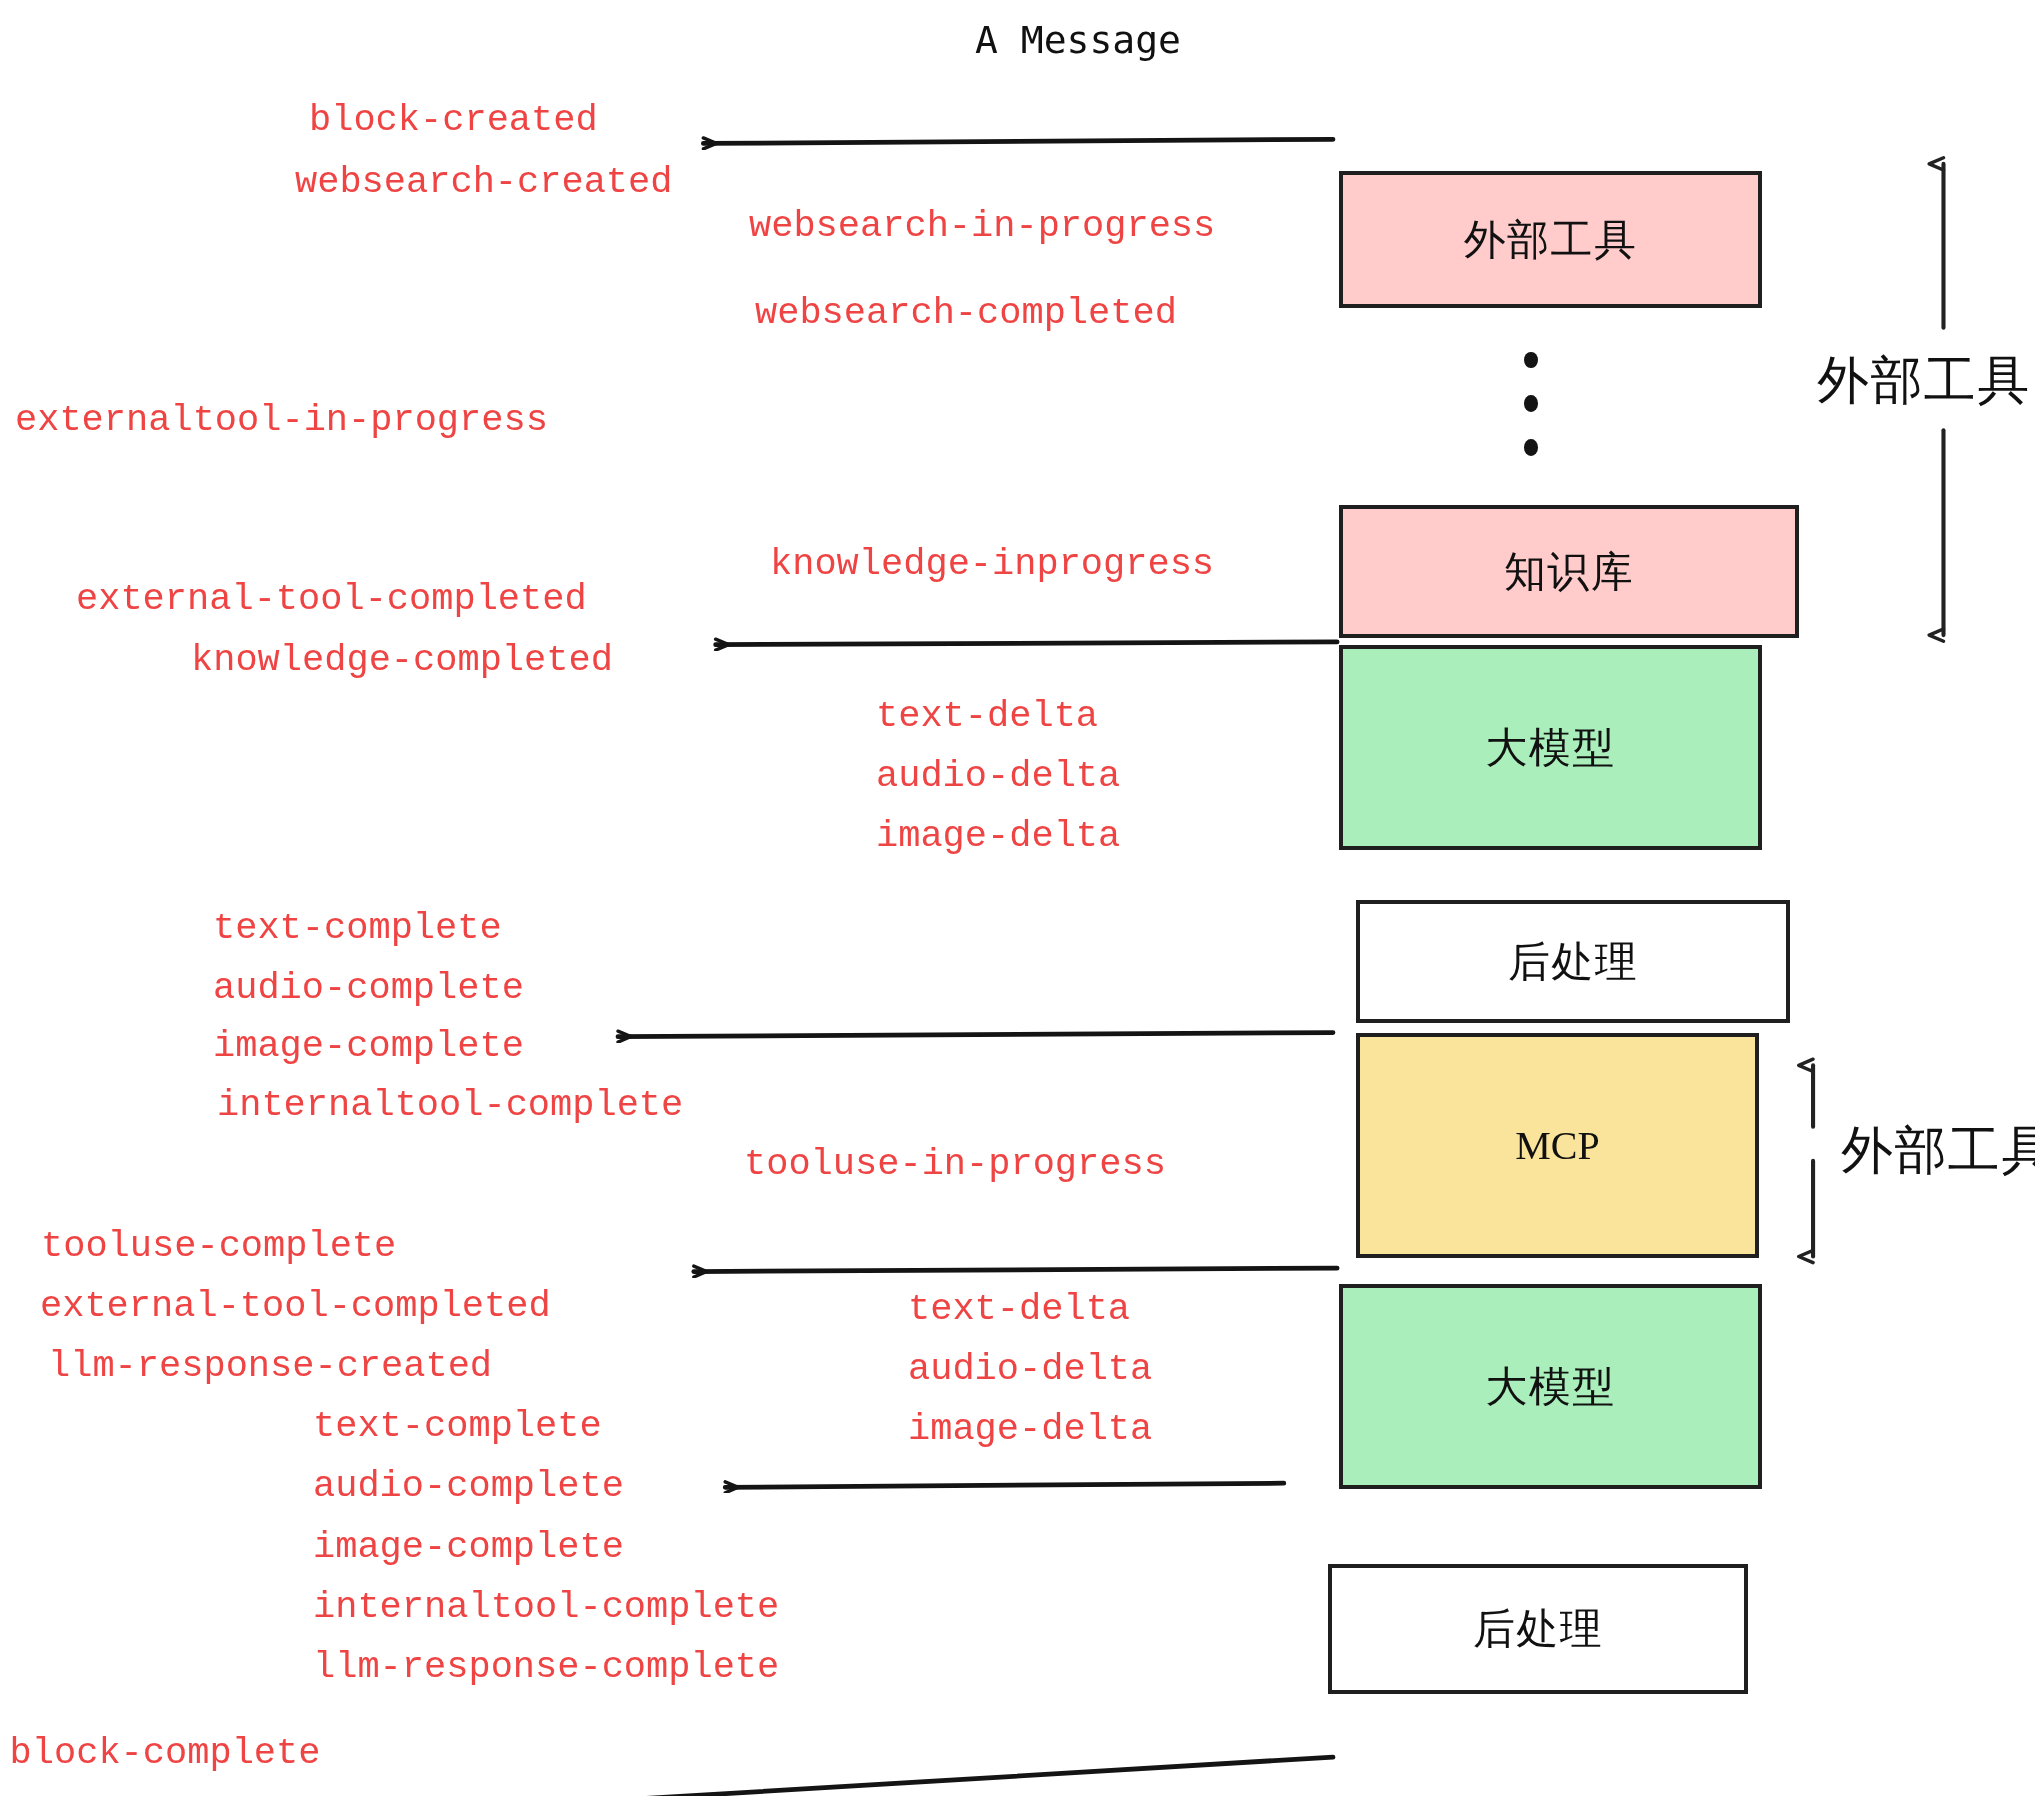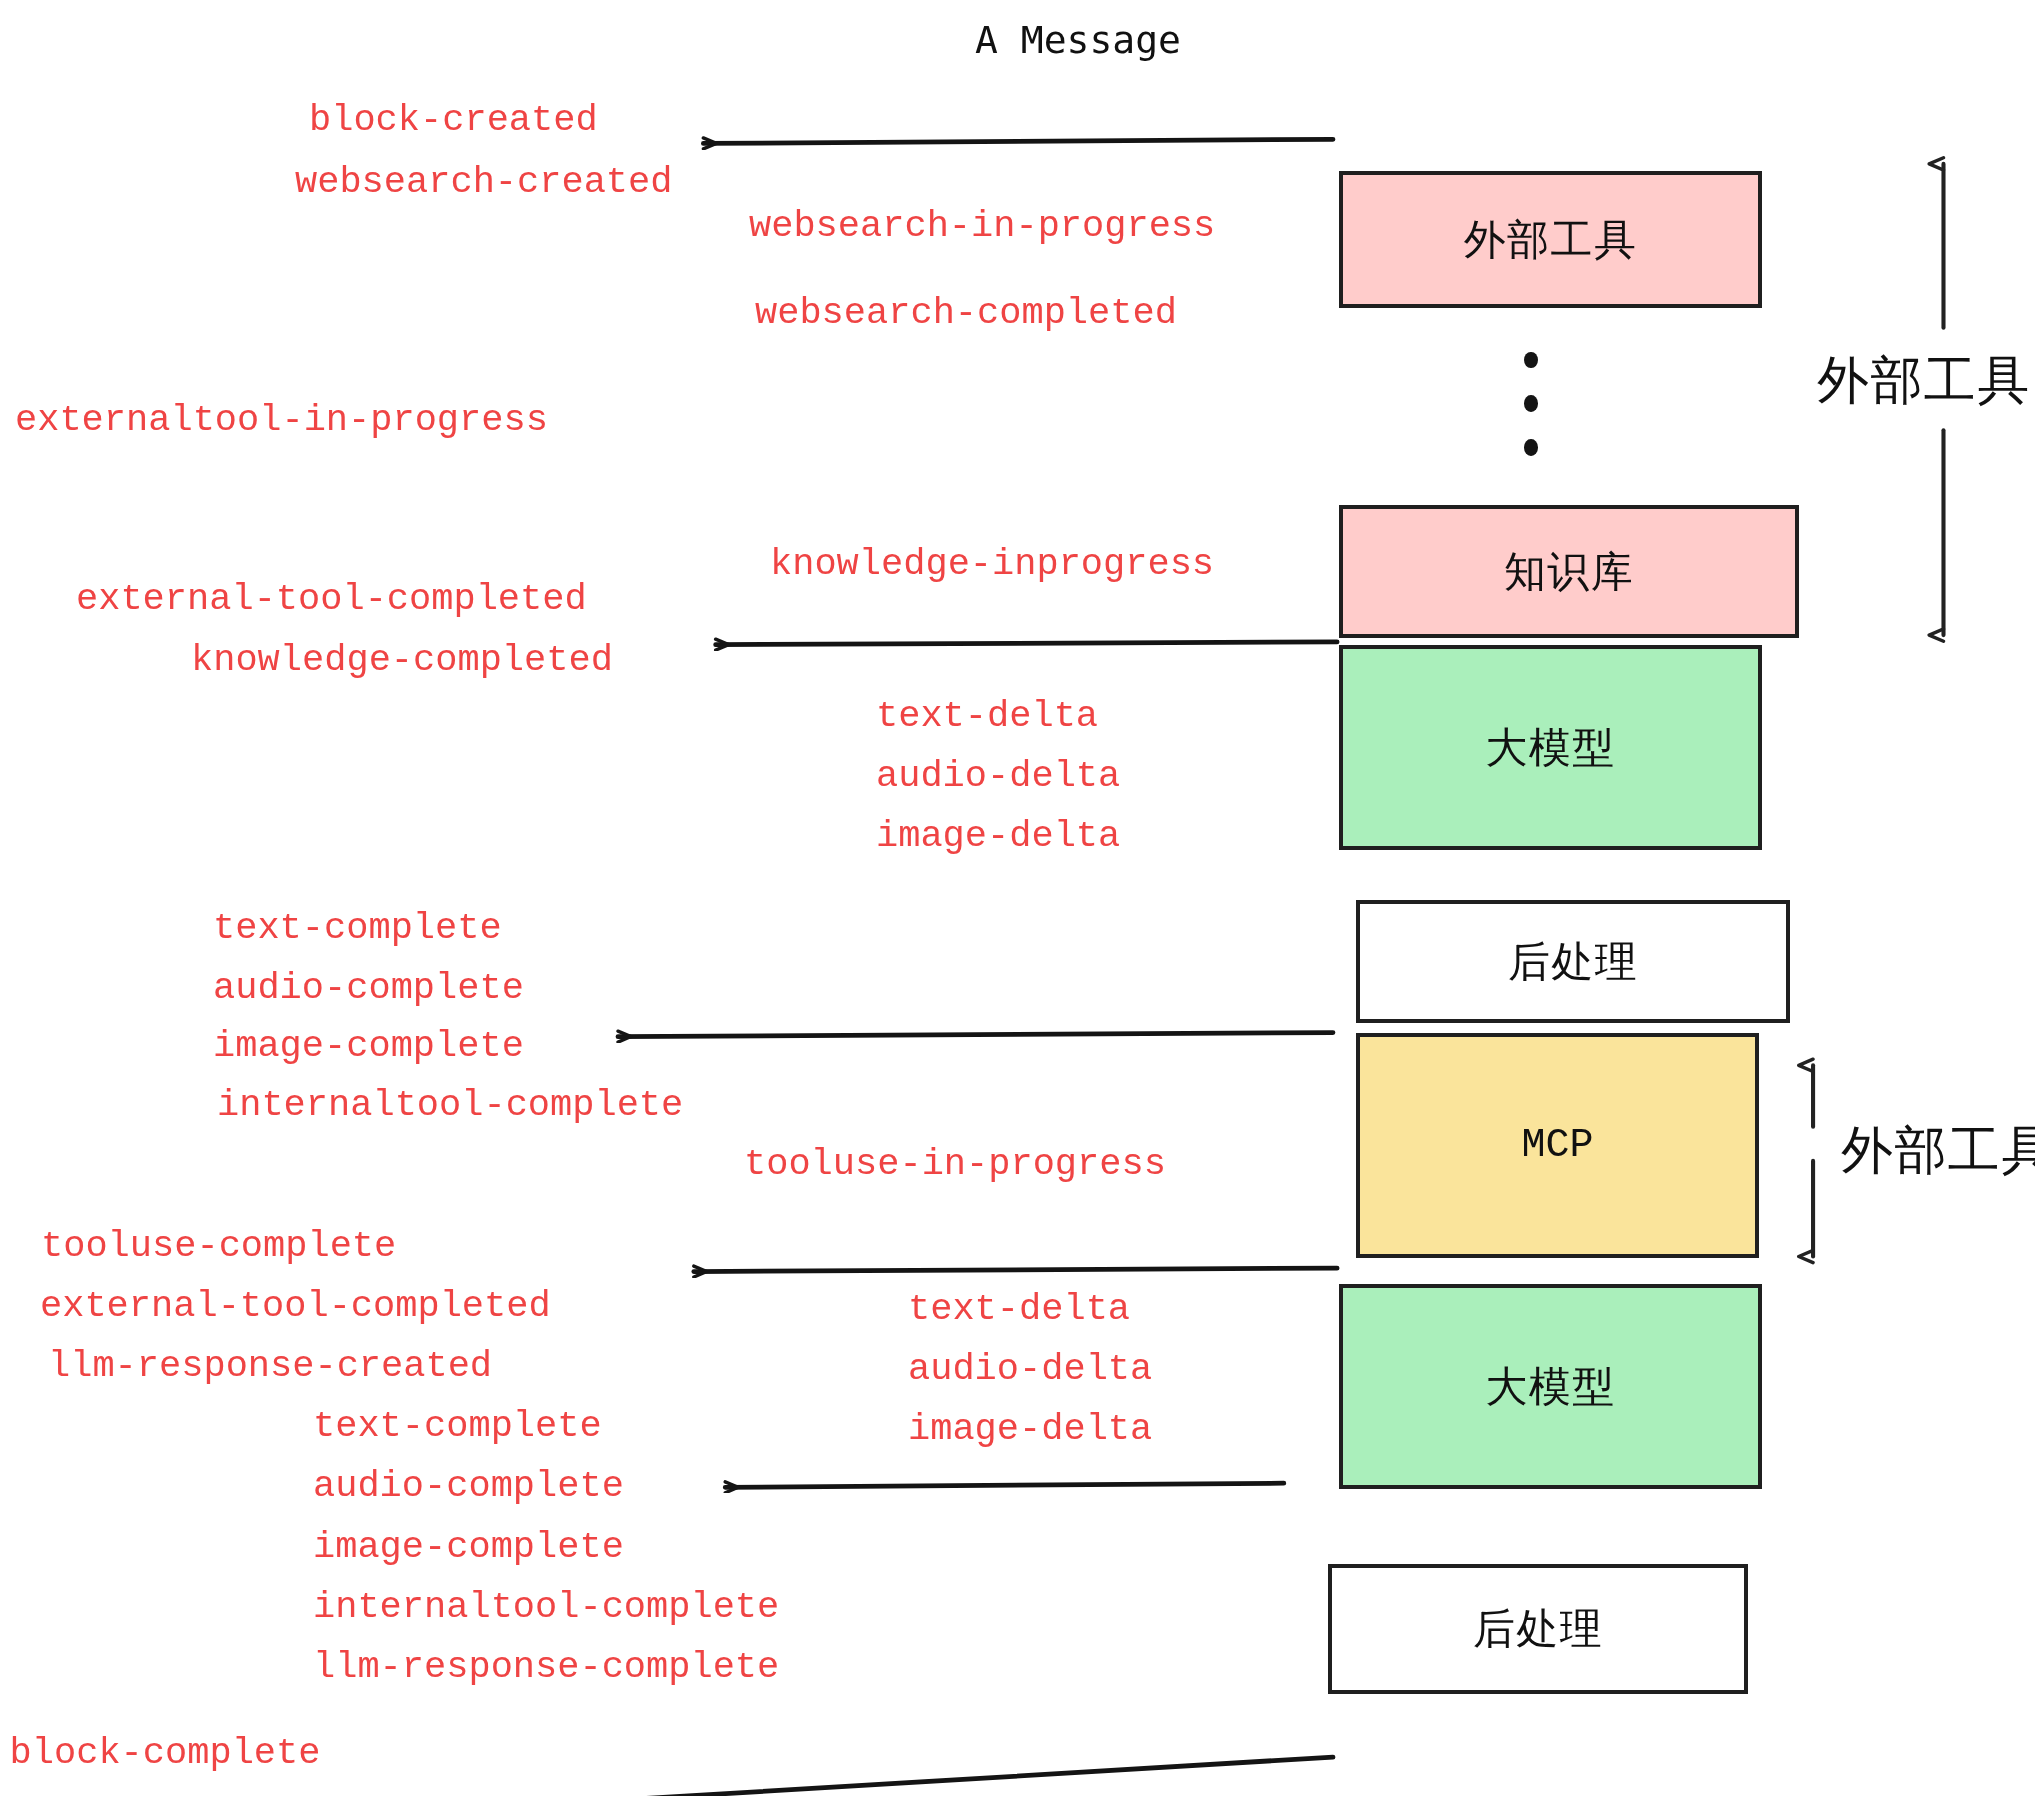--- a/index.html
+++ b/index.html
@@ -7,21 +7,21 @@
        font-family:"DejaVu Sans Mono","Liberation Mono",monospace;color:#1a1a1a;}
   #stage{position:absolute;inset:0;width:2035px;height:1796px;}
   .lbl{position:absolute;white-space:nowrap;font-size:37px;line-height:1;
        font-family:Liberation Mono, monospace;color:#ef4444;}
   .title{position:absolute;white-space:nowrap;font-size:38px;line-height:1;
          font-family:"DejaVu Sans Mono","Liberation Mono",monospace;color:#111;}
   .box{position:absolute;box-sizing:border-box;border:4.8px solid #1f1f1f;
        display:flex;align-items:center;justify-content:center;
        font-family:"DejaVu Sans","Liberation Sans",sans-serif;
        font-size:42px;color:#111;letter-spacing:1.4px;}
-  .box.mono{font-family:Liberation Mono, monospace;font-size:40px;letter-spacing:0;}
+  .box.mono{font-family:Liberation Serif, serif;font-size:40px;letter-spacing:0;}
   .cnlbl{position:absolute;white-space:nowrap;font-size:52px;line-height:1;
          font-family:"DejaVu Sans","Liberation Sans",sans-serif;color:#111;letter-spacing:1.4px;}
   svg.overlay{position:absolute;left:0;top:0;width:2035px;height:1796px;pointer-events:none;}
   .dots{position:absolute;display:flex;flex-direction:column;align-items:center;}
   .dots i{display:block;width:13.7px;height:16.4px;border-radius:50%;background:#141414;margin:13.7px 0;}
 </style>
 </head>
 <body>
 
 <div id="stage">

